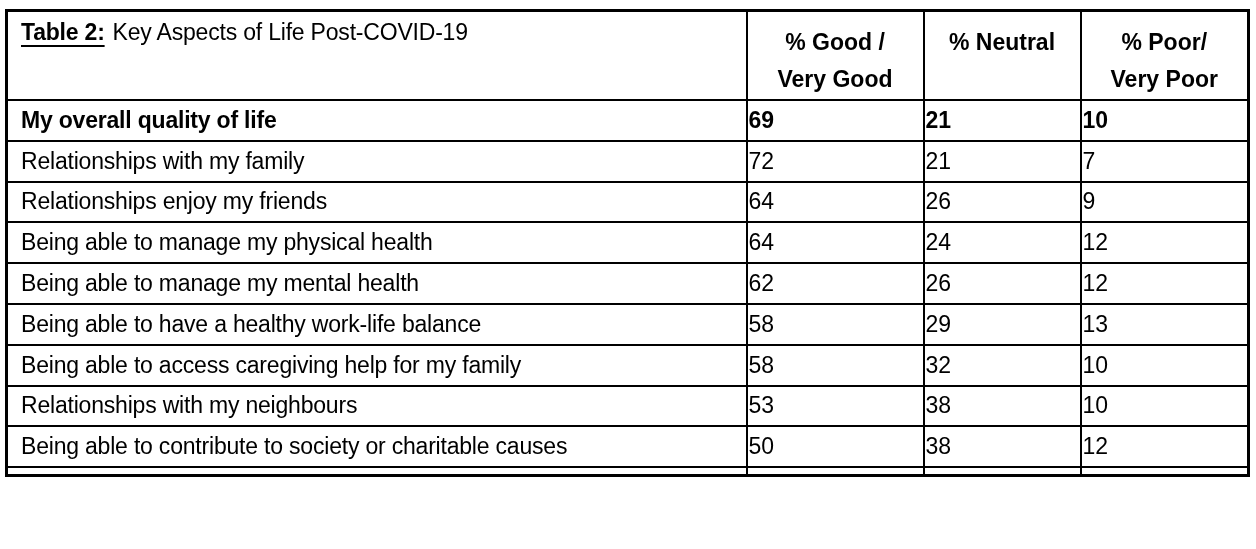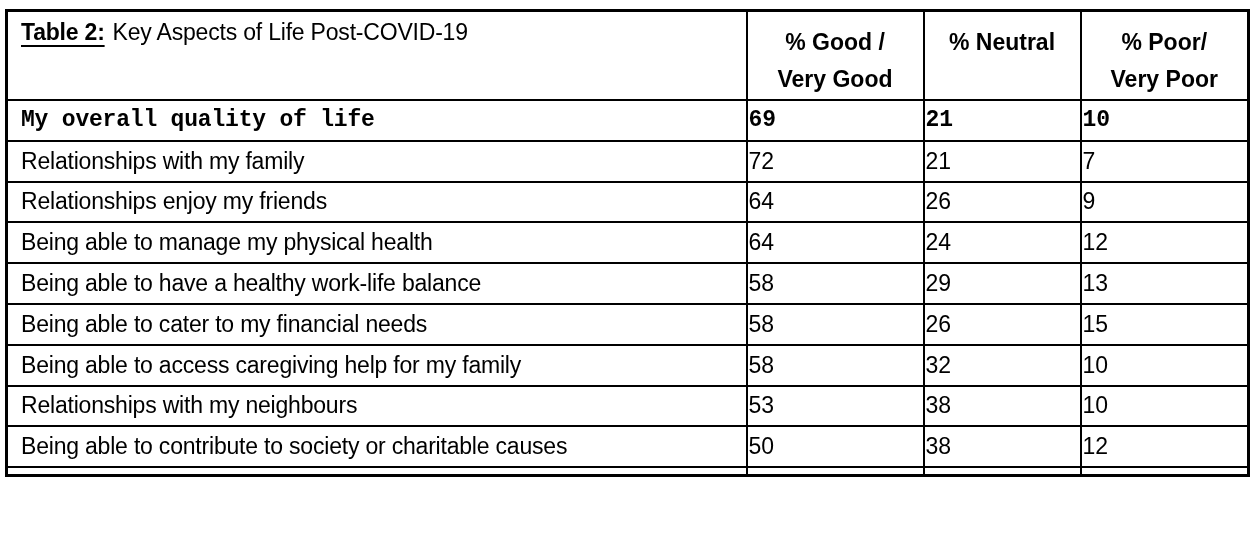--- a/index.html
+++ b/index.html
@@ -55,21 +55,21 @@
   tbody tr { height: 40.8px; }
   .t2 td {
     font-size: 23px;
     vertical-align: middle;
   }
   .label-cell {
     padding-left: 13px;
     letter-spacing: -0.2px;
   }
   .num-cell { text-align: left; }
-  tr.bold-row td { font-weight: bold; font-family: Liberation Mono, monospace; }
+  tr.bold-row td { font-weight: bold; }
   tfoot tr { height: 8px; }
   tfoot td {
     border-bottom: 3px solid #000000;
     padding: 0;
   }
 </style>
 </head>
 <body>
 
 <div class="page">
@@ -118,30 +118,30 @@
     <td class="num-cell">26</td>
     <td class="num-cell">9</td>
   </tr>
         <tr>
     <td class="label-cell">Being able to manage my physical health</td>
     <td class="num-cell">64</td>
     <td class="num-cell">24</td>
     <td class="num-cell">12</td>
   </tr>
         <tr>
+    <td class="label-cell">Being able to manage my mental health</td>
+    <td class="num-cell">62</td>
+    <td class="num-cell">26</td>
+    <td class="num-cell">12</td>
+  </tr>
+        <tr>
     <td class="label-cell">Being able to have a healthy work-life balance</td>
     <td class="num-cell">58</td>
     <td class="num-cell">29</td>
     <td class="num-cell">13</td>
-  </tr>
-        <tr>
-    <td class="label-cell">Being able to cater to my financial needs</td>
-    <td class="num-cell">58</td>
-    <td class="num-cell">26</td>
-    <td class="num-cell">15</td>
   </tr>
         <tr>
     <td class="label-cell">Being able to access caregiving help for my family</td>
     <td class="num-cell">58</td>
     <td class="num-cell">32</td>
     <td class="num-cell">10</td>
   </tr>
         <tr>
     <td class="label-cell">Relationships with my neighbours</td>
     <td class="num-cell">53</td>

